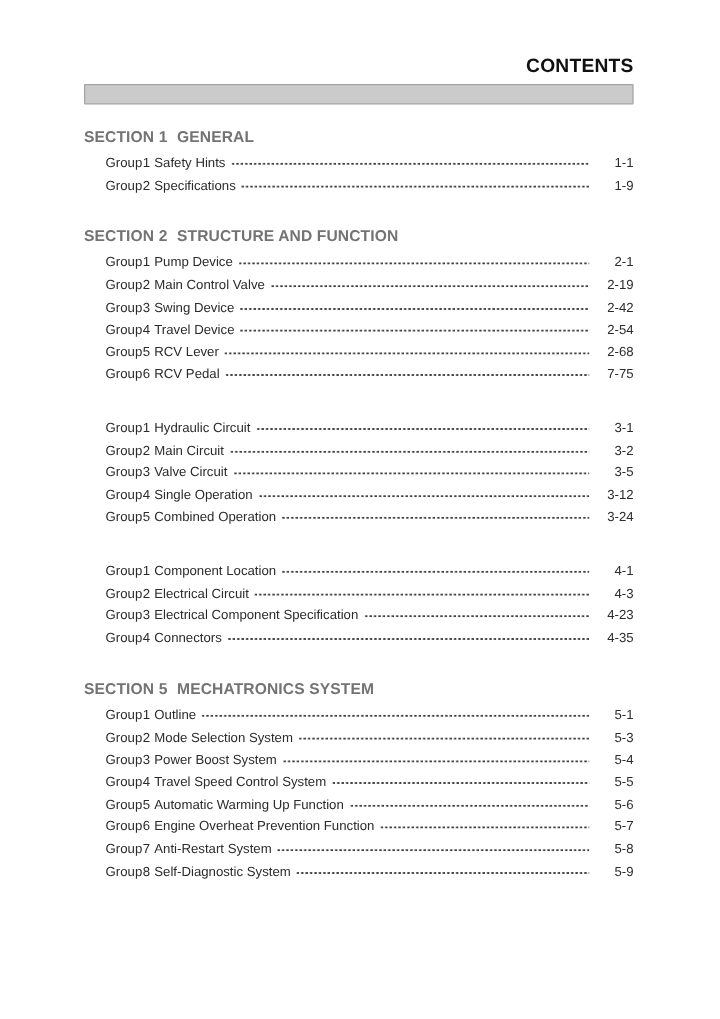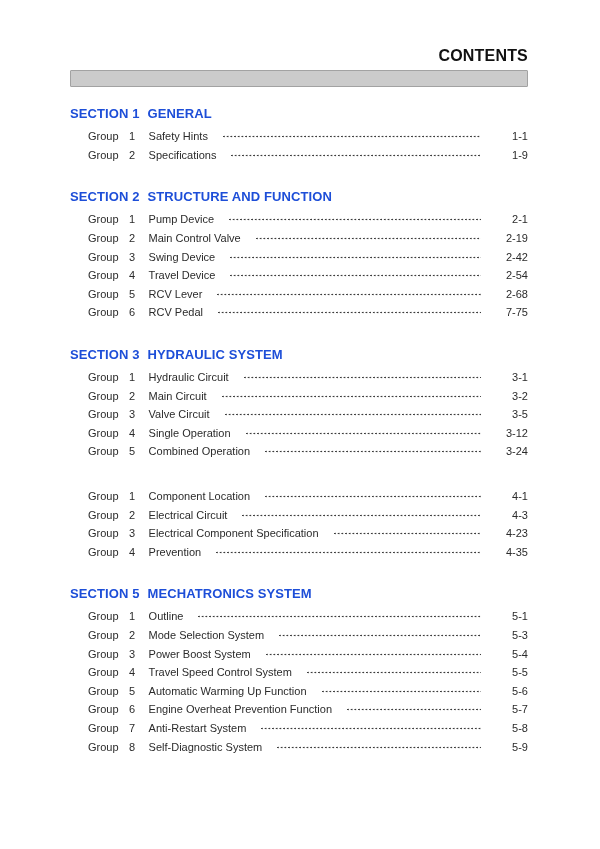--- a/index.html
+++ b/index.html
@@ -33,33 +33,32 @@
   }
 
   .section { margin-top: 26px; }
   .section.first { margin-top: 20px; }
 
   .sec-heading {
     margin: 0 0 6px 0;
     font-size: 13px;
     line-height: 14px;
     font-weight: bold;
-    color: #1d4ed8;
+    color: #737373;
     letter-spacing: 0.1px;
   }
   .sec-heading .sec-title { margin-left: 8px; }
 
   .row {
     display: flex;
     align-items: center;
     height: 18.6px;
     font-size: 11px;
     color: #2b2b2b;
     padding-left: 18px;
-    gap: 10px;
   }
   .gw { flex: 0 0 30px; }
   .gn { flex: 0 0 7px; text-align: center; }
   .gt { margin-left: 3px; white-space: nowrap; }
   .leader {
     flex: 1;
     height: 3px;
     margin: 0 5px;
     position: relative;
     top: 0.5px;
@@ -136,21 +135,20 @@
       <div class="row">
         <span class="gw">Group</span>
           <span class="gn">6</span>
           <span class="gt">RCV Pedal</span>
           <span class="leader"></span>
           <span class="pg">7-75</span>
       </div>
     </div>
 
     <div class="section">
-      <h2 class="sec-heading"><span class="sec-label">SECTION 3</span><span class="sec-title">HYDRAULIC SYSTEM</span></h2>
       <div class="row">
         <span class="gw">Group</span>
           <span class="gn">1</span>
           <span class="gt">Hydraulic Circuit</span>
           <span class="leader"></span>
           <span class="pg">3-1</span>
       </div>
       <div class="row">
         <span class="gw">Group</span>
           <span class="gn">2</span>
@@ -199,21 +197,21 @@
       <div class="row">
         <span class="gw">Group</span>
           <span class="gn">3</span>
           <span class="gt">Electrical Component Specification</span>
           <span class="leader"></span>
           <span class="pg">4-23</span>
       </div>
       <div class="row">
         <span class="gw">Group</span>
           <span class="gn">4</span>
-          <span class="gt">Prevention</span>
+          <span class="gt">Connectors</span>
           <span class="leader"></span>
           <span class="pg">4-35</span>
       </div>
     </div>
 
     <div class="section">
       <h2 class="sec-heading"><span class="sec-label">SECTION 5</span><span class="sec-title">MECHATRONICS SYSTEM</span></h2>
       <div class="row">
         <span class="gw">Group</span>
           <span class="gn">1</span>

